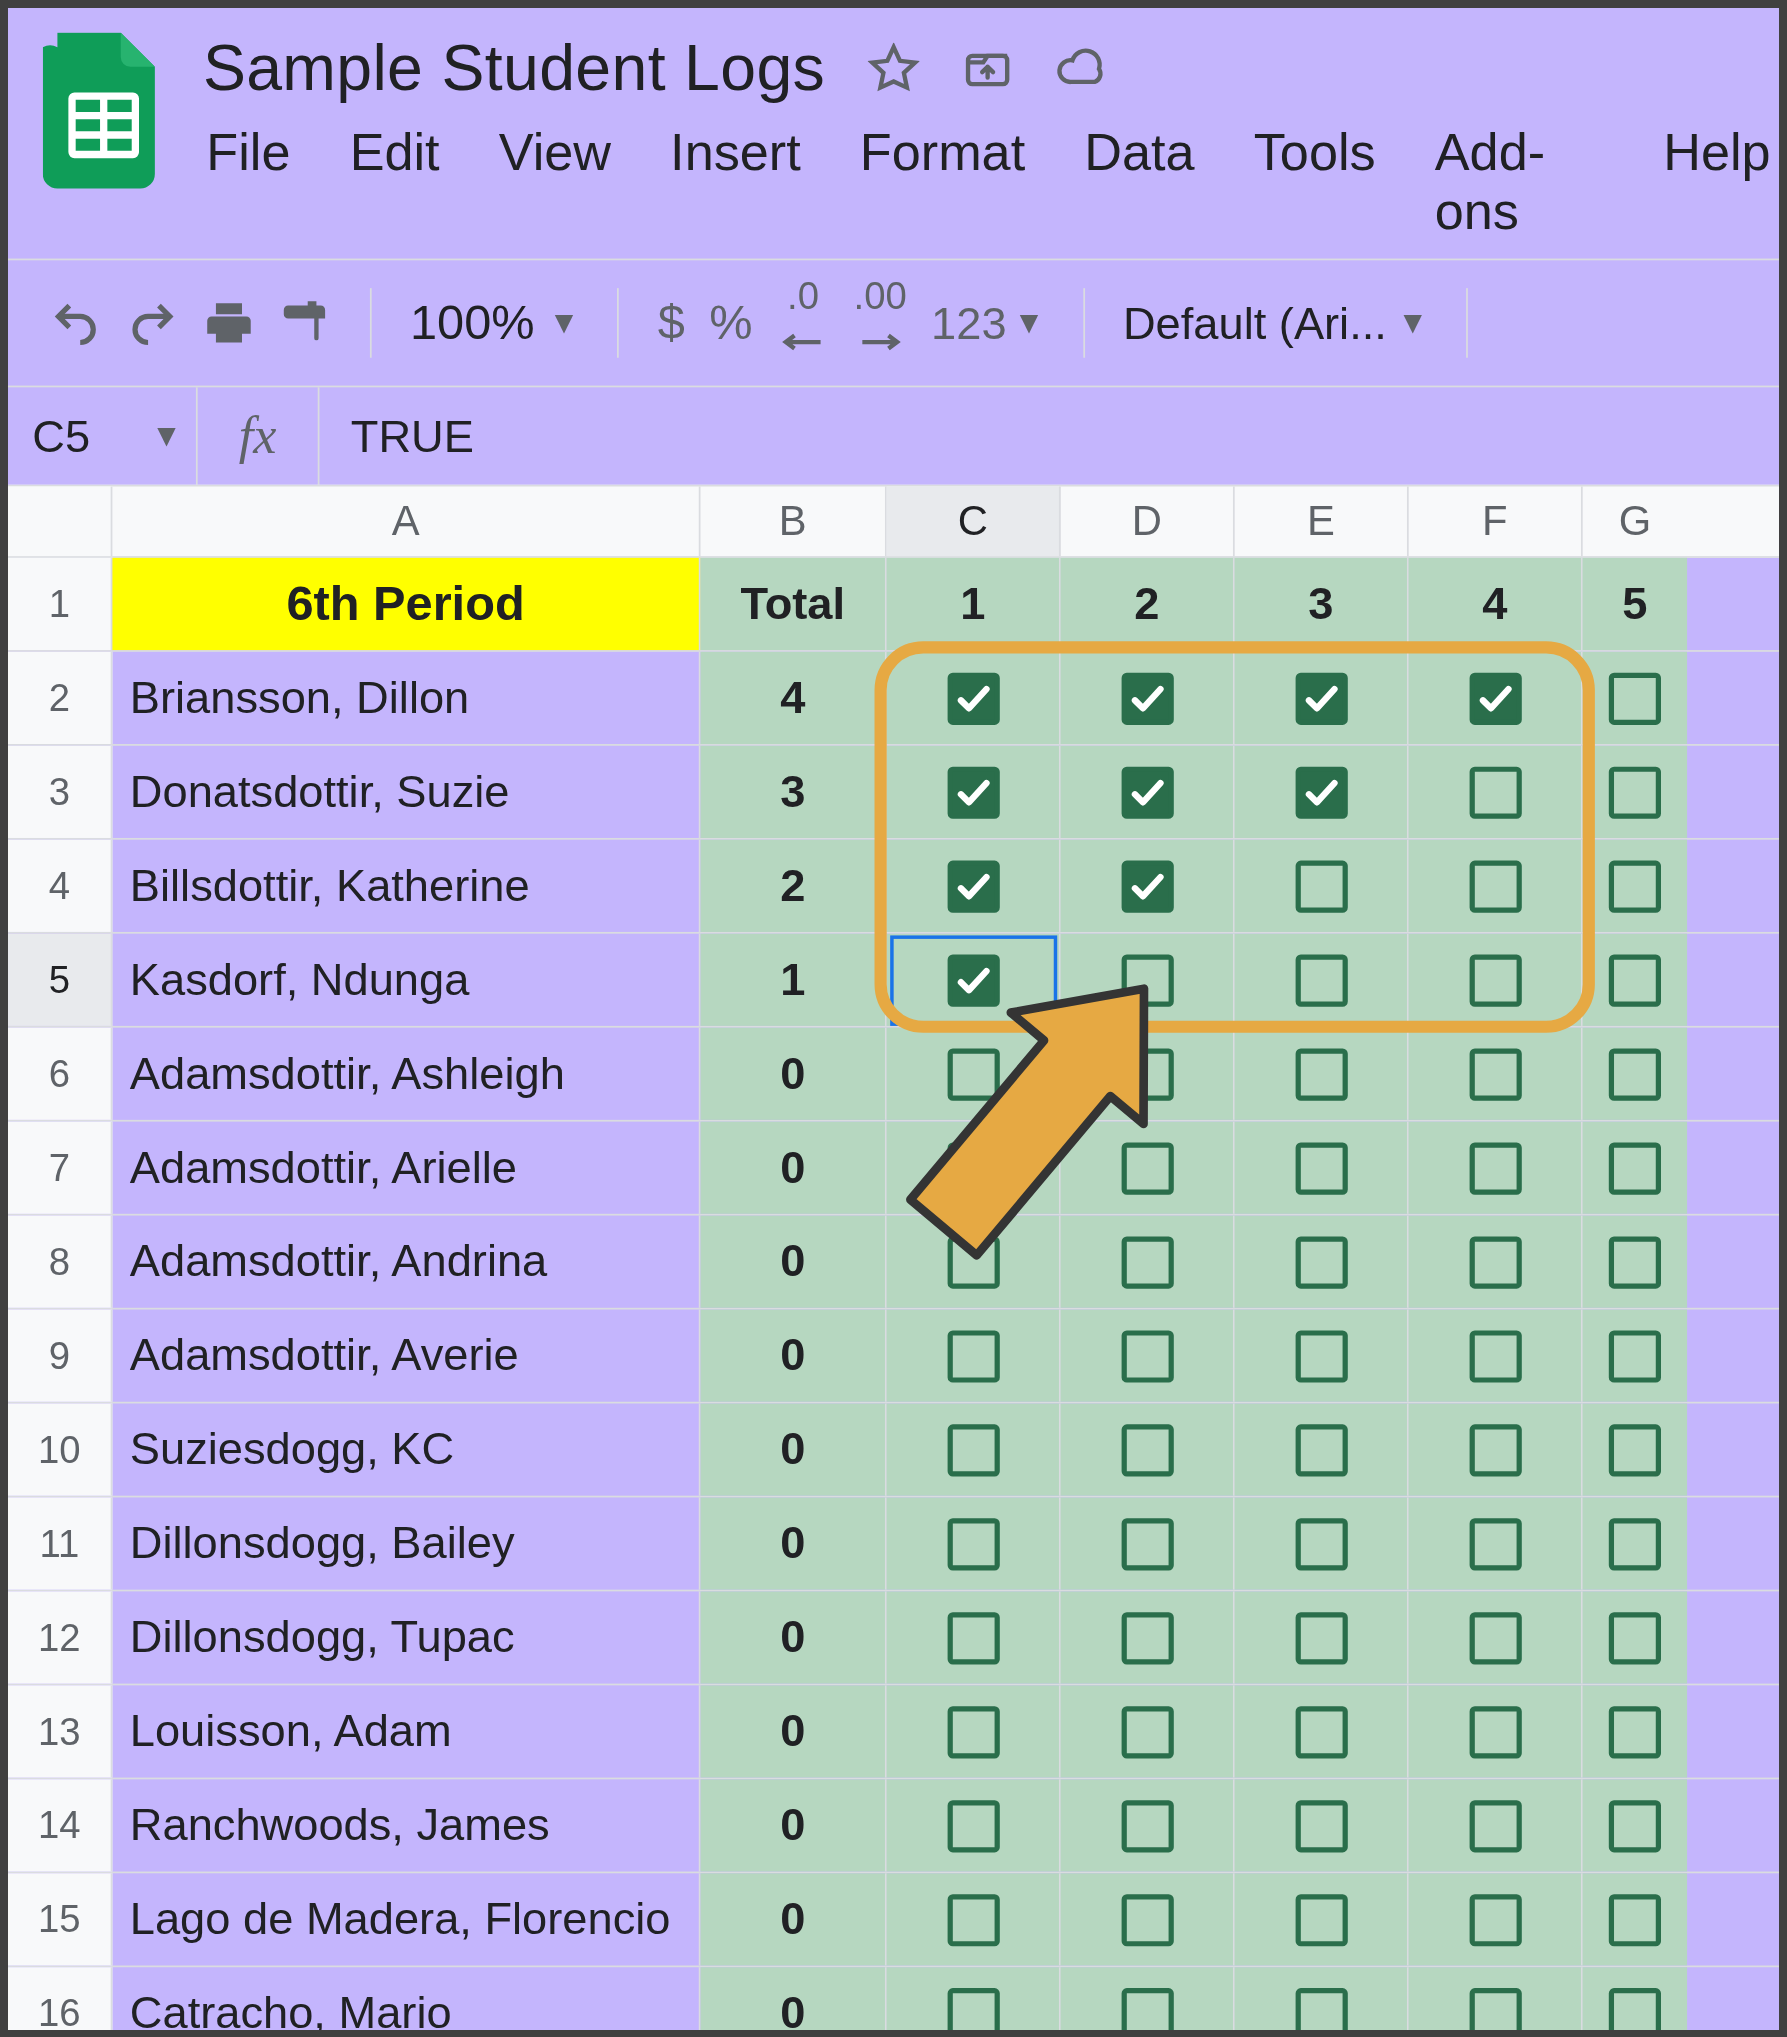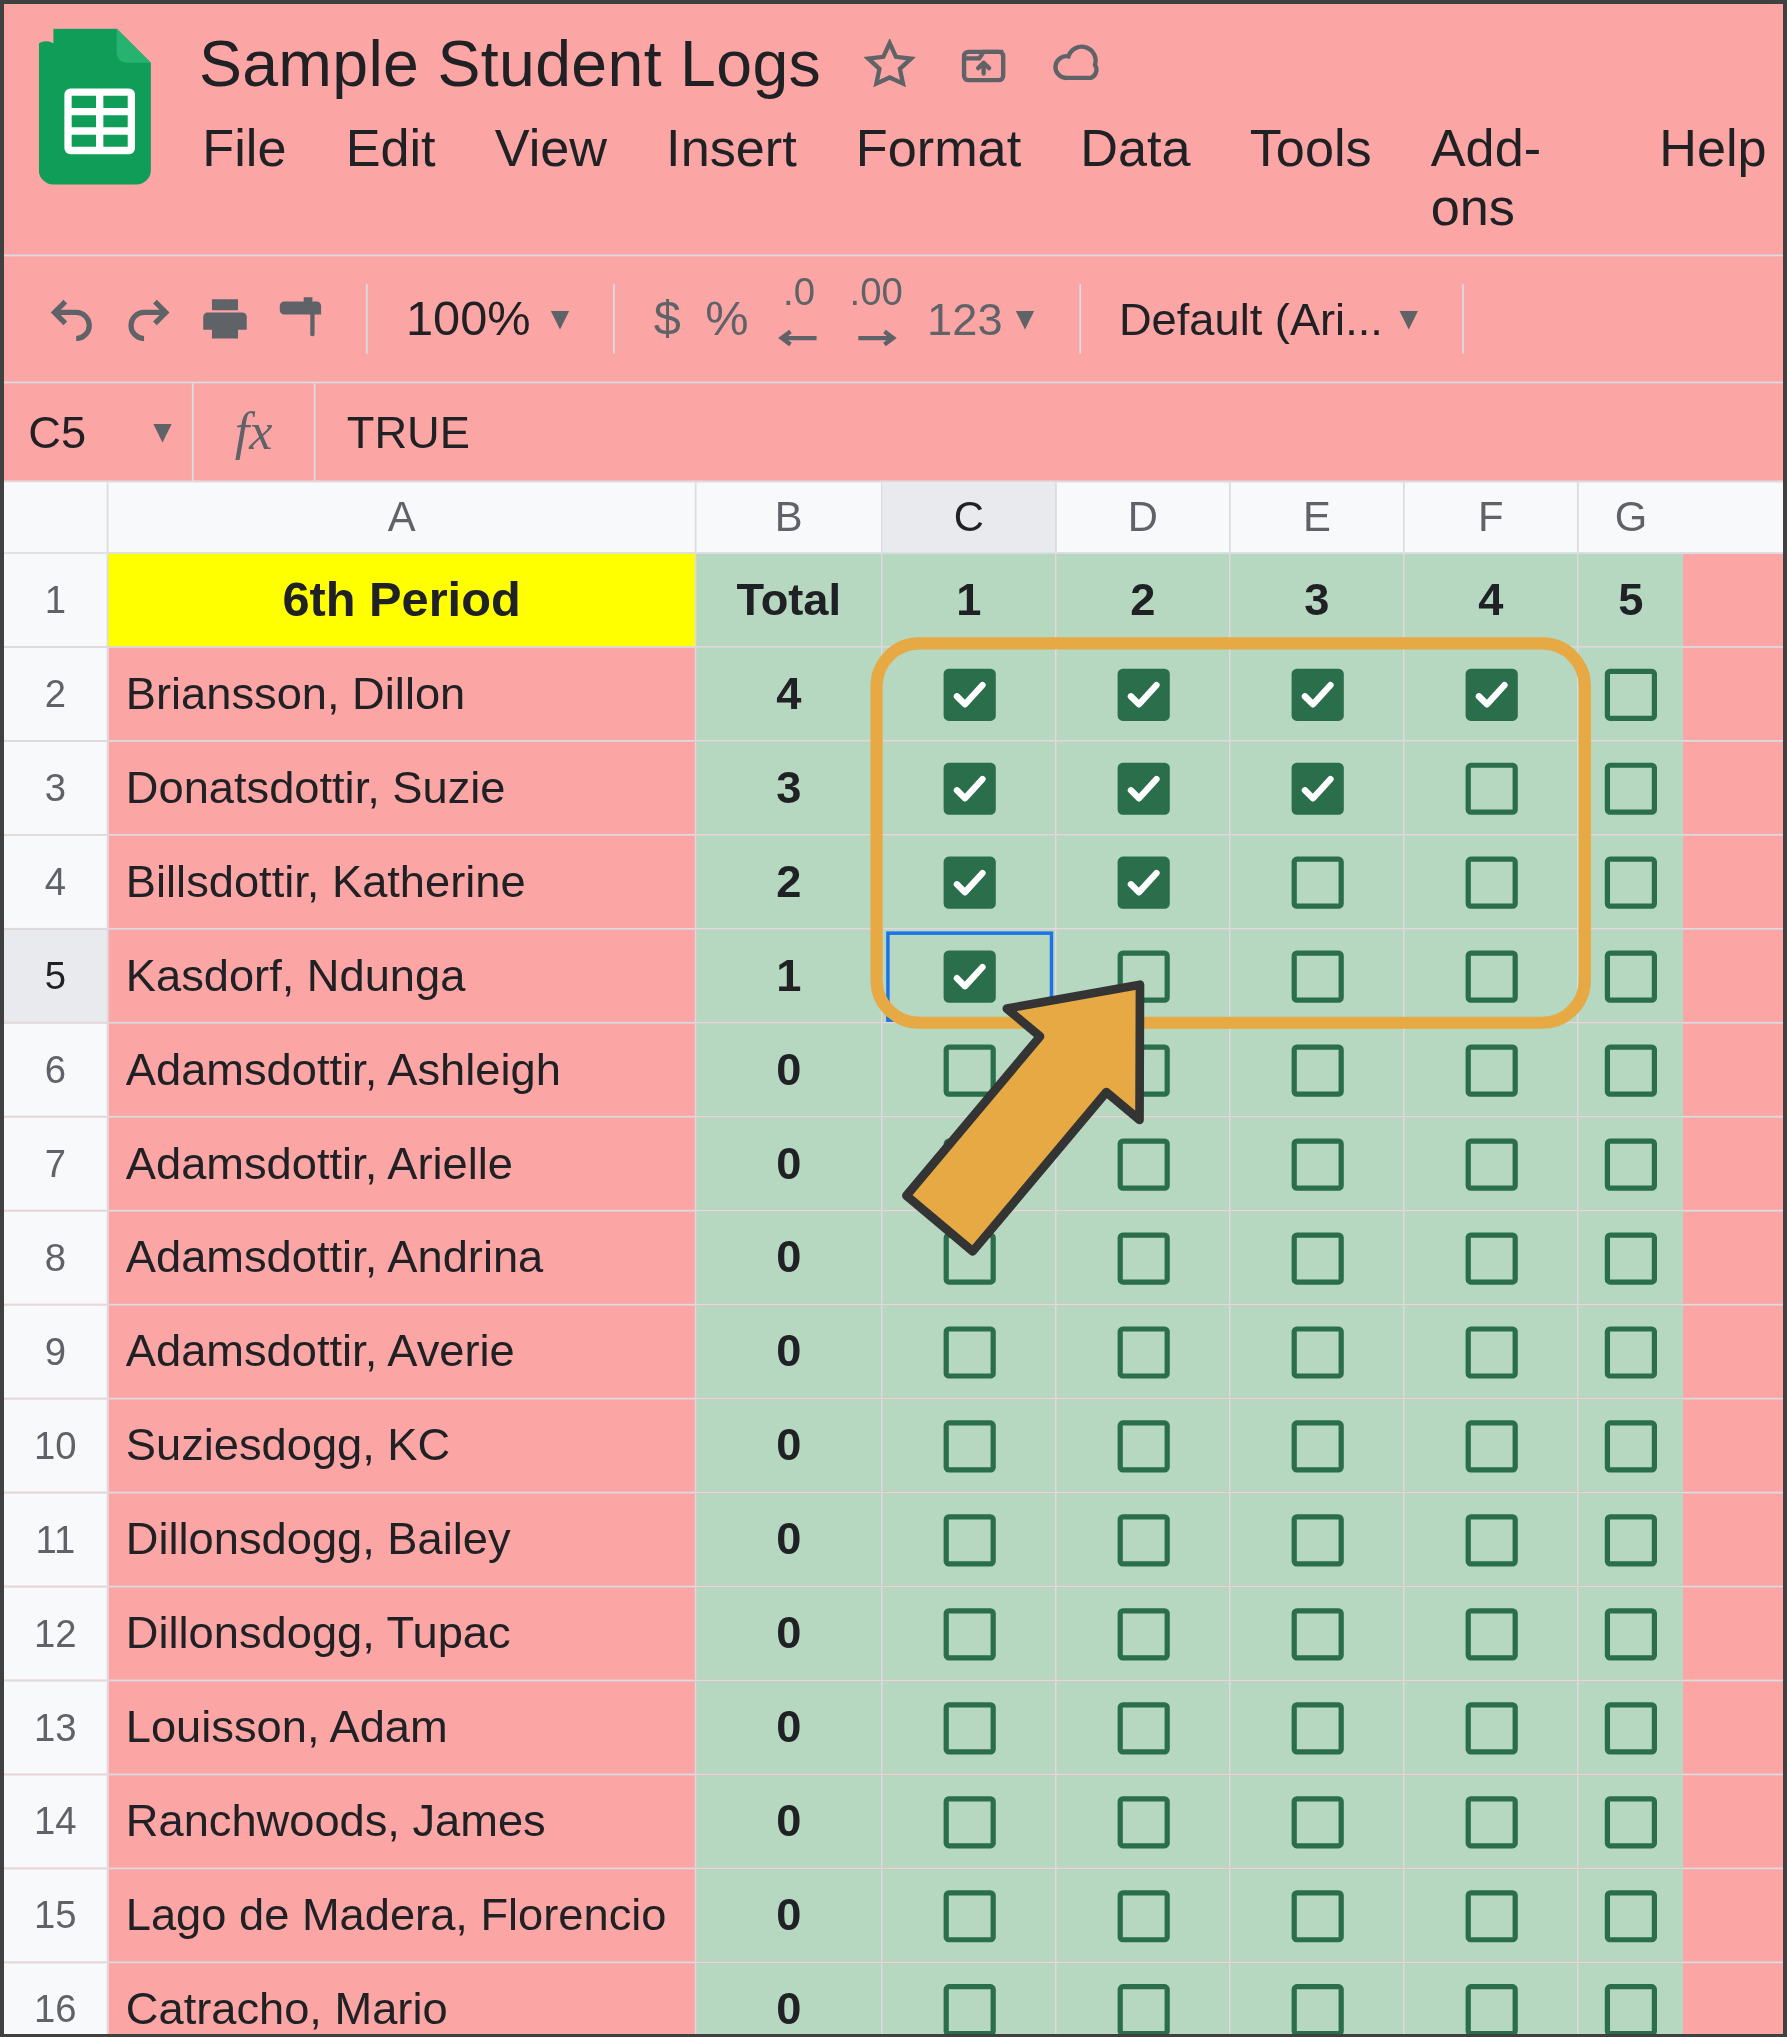--- a/index.html
+++ b/index.html
@@ -15,26 +15,26 @@
   }
   *{box-sizing:border-box;}
   html,body{margin:0;padding:0;}
   body{
     font-family:Arial, "Helvetica Neue", Helvetica, sans-serif;
     background:#fff;
     width:1787px;
     height:2038px;
   }
   .frame{
-    border:4px solid #404040;
+    border:8px solid #404040;
     width:1787px;
     height:2038px;
     position:relative;
     overflow:hidden;
-    background:#fca5a5;
+    background:#c4b5fd;
   }
   .inner{
     transform-origin:top left;
     transform:scale(1.74);
     width:1027px;
   }
 
   
   .titlebar{
     display:flex;

